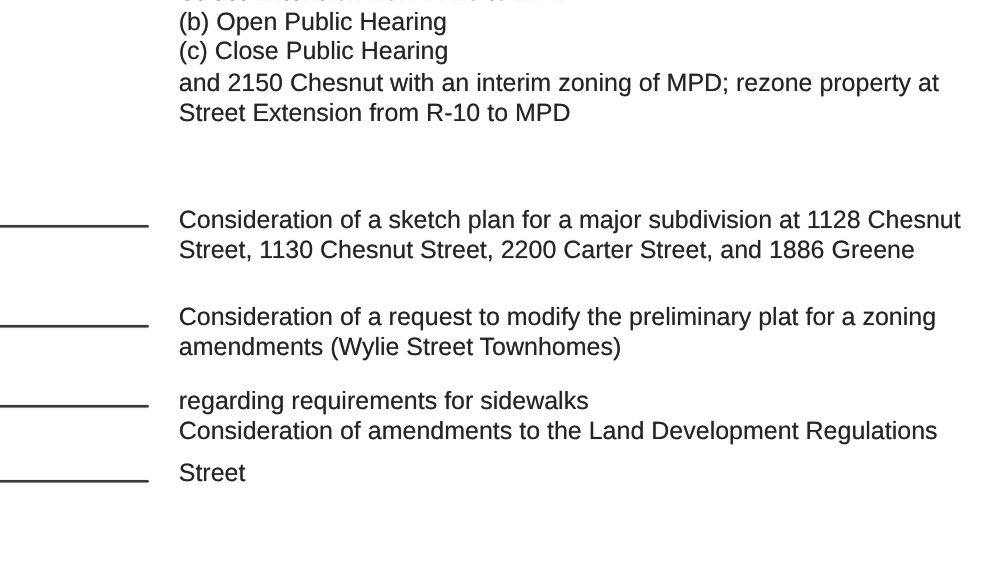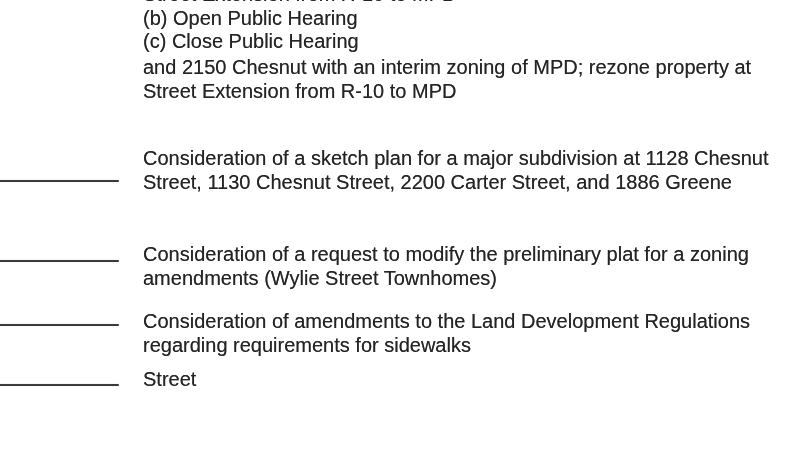--- a/index.html
+++ b/index.html
@@ -25,21 +25,21 @@
   }
   .block .line {
     display: block;
     white-space: nowrap;
   }
 
   .block-clipped-line     { top: -17px; }   
   .block-open-hearing     { top: 7px; }
   .block-close-hearing    { top: 30px; text-align: center; }
   .block-annex-request    { top: 56px; }
-  .block-sketch-plan      { top: 147px; }
+  .block-sketch-plan      { top: 165px; }
   .block-preliminary-plat { top: 243px; }
   .block-ldr-amendments   { top: 310px; }
   .block-adjourn          { top: 368px; }
 
   
   .rule {
     position: absolute;
     left: -4px;
     width: 123px;
     height: 2px;
@@ -81,22 +81,22 @@
   </div>
 
   <div class="rule rule-2"></div>
   <div class="block block-preliminary-plat">
     <span class="line">Consideration of a request to modify the preliminary plat for a zoning</span>
     <span class="line">amendments (Wylie Street Townhomes)</span>
   </div>
 
   <div class="rule rule-3"></div>
   <div class="block block-ldr-amendments">
+    <span class="line">regarding requirements for sidewalks</span>
     <span class="line">Consideration of amendments to the Land Development Regulations</span>
-    <span class="line">regarding requirements for sidewalks</span>
   </div>
 
   <div class="rule rule-4"></div>
   <div class="block block-adjourn">
     <span class="line">Street</span>
   </div>
 
 </div>
 
 </body></html>

